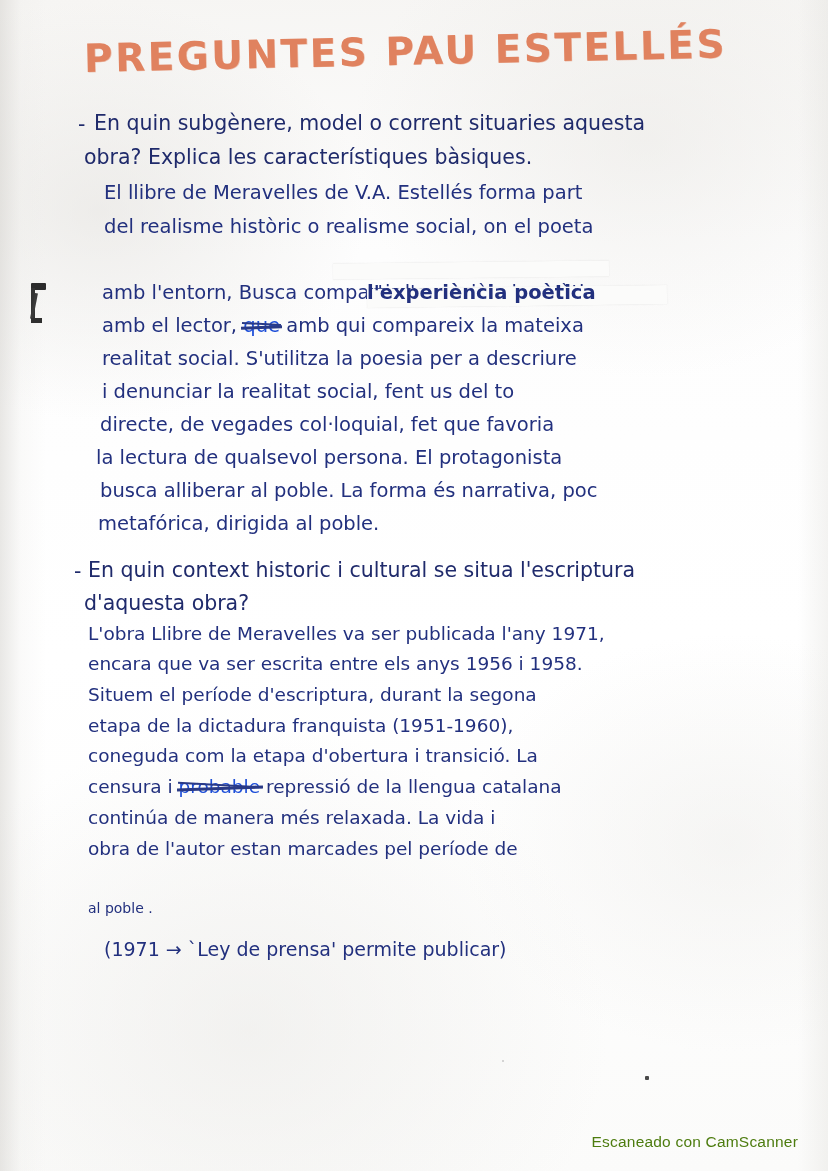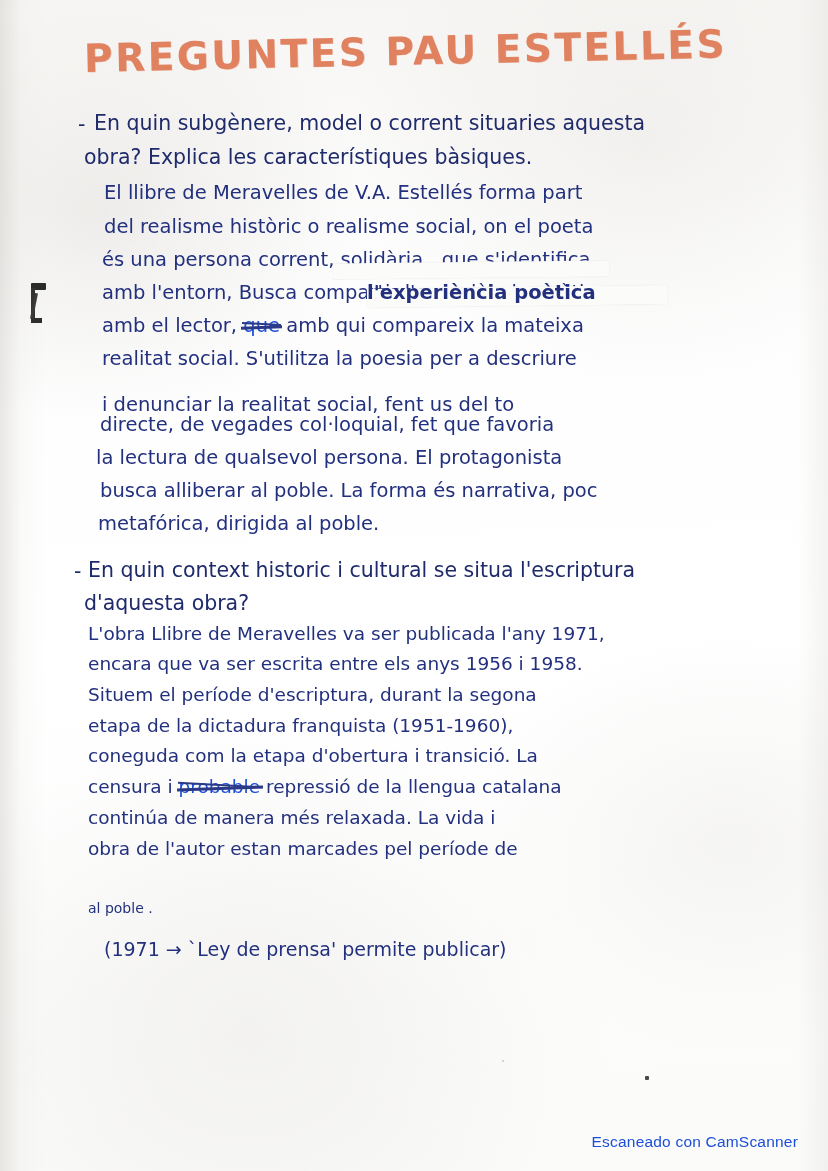--- a/index.html
+++ b/index.html
@@ -160,21 +160,21 @@
     border-radius: 50%;
     pointer-events: none;
   }
 
   #watermark {
     position: absolute;
     right: 30px;
     bottom: 20px;
     font-family: "Liberation Sans", sans-serif;
     font-size: 15.5px;
-    color: #1d4ed8;
+    color: #4d7c0f;
     letter-spacing: 0.2px;
     white-space: nowrap;
     padding-left: 20px;
   }
 </style>
 </head>
 <body>
 
 <div id="page">
 
@@ -190,33 +190,32 @@
   </div>
 
   <div id="title">PREGUNTES PAU ESTELLÉS</div>
 
   <div class="q-line" style="left:78px; top:112px;">-</div>
   <div class="q-line" style="left:94px; top:111px;">En quin subgènere, model o corrent situaries aquesta</div>
   <div class="q-line" style="left:84px; top:145px;">obra? Explica les característiques bàsiques.</div>
 
   <div class="a-line" style="left:104px; top:181px;">El llibre de Meravelles de V.A. Estellés  forma part</div>
   <div class="a-line" style="left:104px; top:215px;">del realisme històric o realisme social, on el poeta</div>
-  <div class="a-line" style="left:102px; top:248px;">és una persona corrent, solidària , que s'identifica</div>
 
   <div class="correction-tape" style="left:333px; top:262px; width:276px; height:16px; transform:rotate(-0.6deg);"></div>
 
   <div class="a-line" style="left:102px; top:281px;">amb l'entorn, Busca compartir   l'experiència poètica</div>
 
   <div class="correction-tape" style="left:367px; top:287px; width:300px; height:19px; transform:rotate(-0.8deg);"></div>
   <div class="a-line" style="left:367px; top:281px; color:#22307e;font-weight:bold;">l'experiència poètica</div>
 
   <div class="a-line" style="left:102px; top:314px;"><span>amb el lector,</span> <span class="struck">que</span> <span>amb qui compareix la mateixa</span></div>
 
   <div class="a-line" style="left:102px; top:347px;">realitat social. S'utilitza la poesia per a descriure</div>
-  <div class="a-line" style="left:102px; top:393px;text-align:right;">i denunciar la  realitat social, fent us del to</div>
+  <div class="a-line" style="left:102px; top:380px;text-align:right;">i denunciar la  realitat social, fent us del to</div>
   <div class="a-line" style="left:100px; top:413px;">directe, de vegades col·loquial, fet que favoria</div>
   <div class="a-line" style="left:84px; top:446px;margin-left:12px;">la lectura  de qualsevol persona. El protagonista</div>
   <div class="a-line" style="left:100px; top:479px;">busca alliberar al poble. La forma és narrativa, poc</div>
   <div class="a-line" style="left:98px; top:512px;">metafórica,  dirigida  al poble.</div>
 
   <div class="q-line" style="left:74px; top:559px;">-</div>
   <div class="q-line" style="left:88px; top:558px;">En quin context historic i cultural se situa l'escriptura</div>
   <div class="q-line" style="left:84px; top:591px;">d'aquesta obra?</div>
 
   <div class="a-line" style="left:88px; top:623px; font-size:18.5px;">L'obra Llibre de Meravelles  va ser publicada l'any 1971,</div>

